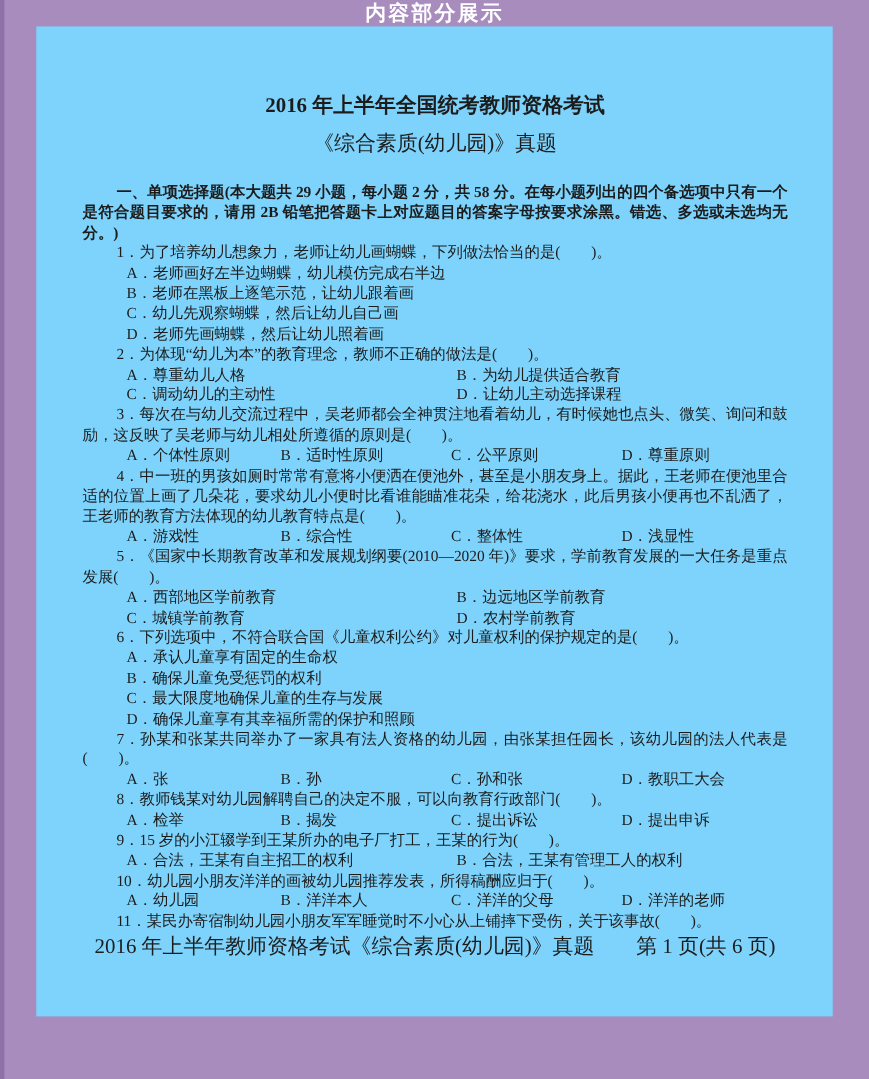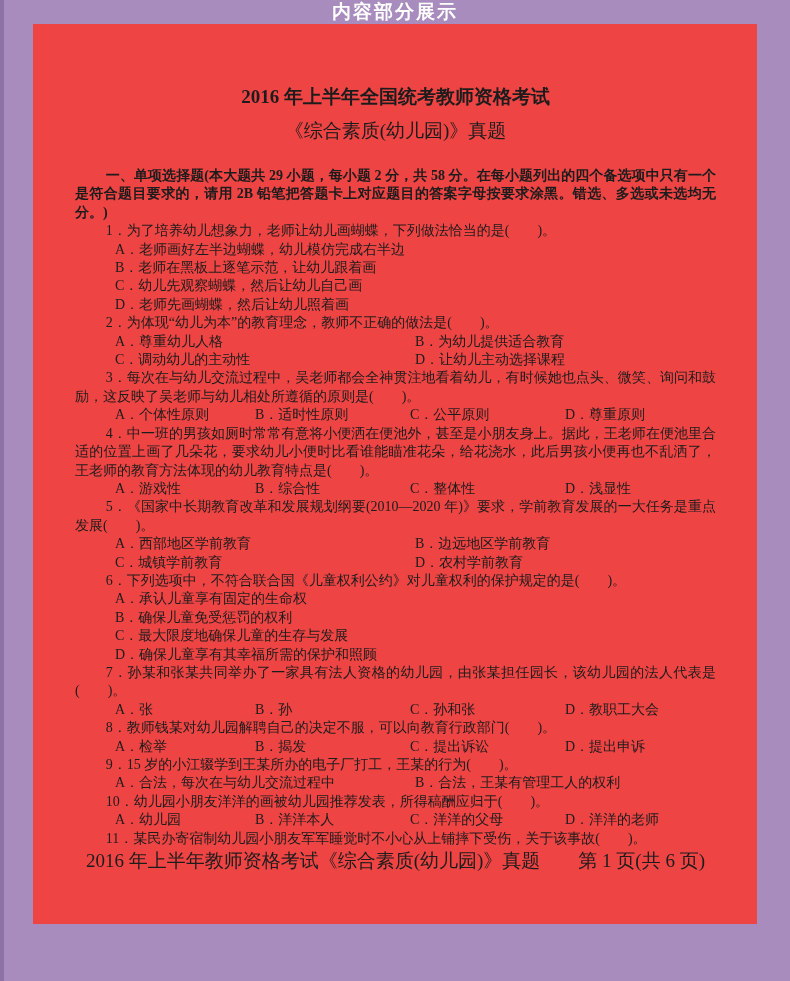--- a/index.html
+++ b/index.html
@@ -21,21 +21,21 @@
   }
   .banner-title{
     color:#ffffff;
     font-family:"Liberation Sans","DejaVu Sans",sans-serif;
     font-weight:bold;
     font-size:19px;
     letter-spacing:2px;
   }
   .page{
     margin:0 33px;
-    background:#ef4444;
+    background:#7dd3fc;
     height:900px;
     box-sizing:border-box;
     padding:61px 41px 0 42px;
   }
   .doc-title{
     margin:0 0 11px 0;
     font-size:19px;line-height:24px;
     font-weight:bold;text-align:center;
   }
   .doc-subtitle{
@@ -149,21 +149,21 @@
         <div class="opt-row cols4">
           <span class="opt">A．检举</span>
           <span class="opt">B．揭发</span>
           <span class="opt">C．提出诉讼</span>
           <span class="opt">D．提出申诉</span>
         </div>
       </div>
       <div class="question">
         <p class="stem">9．15 岁的小江辍学到王某所办的电子厂打工，王某的行为(　　)。</p>
         <div class="opt-row cols2">
-          <span class="opt">A．合法，每次在与幼儿交流过程中</span>
+          <span class="opt">A．合法，王某有自主招工的权利</span>
           <span class="opt">B．合法，王某有管理工人的权利</span>
         </div>
       </div>
       <div class="question">
         <p class="stem">10．幼儿园小朋友洋洋的画被幼儿园推荐发表，所得稿酬应归于(　　)。</p>
         <div class="opt-row cols4">
           <span class="opt">A．幼儿园</span>
           <span class="opt">B．洋洋本人</span>
           <span class="opt">C．洋洋的父母</span>
           <span class="opt">D．洋洋的老师</span>

